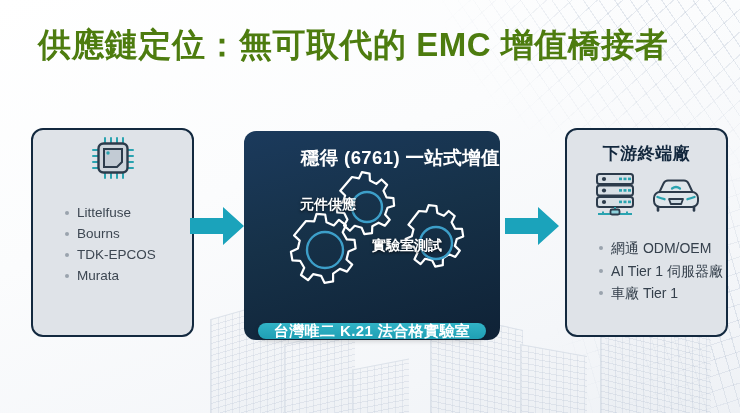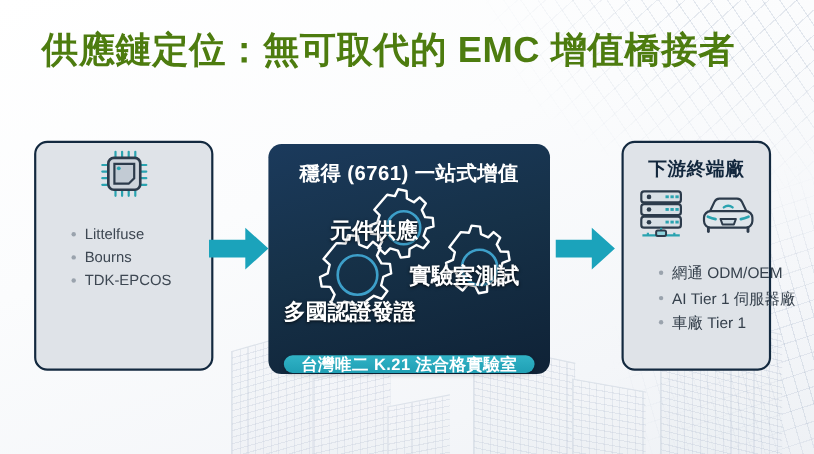--- a/index.html
+++ b/index.html
@@ -65,21 +65,21 @@
   }
 
   
   .panel{
     position:absolute;box-sizing:border-box;
     background:#dfe3e8;
     border:2px solid #13293f;
     border-radius:12px;
   }
   .panel-left{left:31px;top:128px;width:163px;height:209px;}
-  .panel-right{left:565px;top:128px;width:136px;height:209px;}
+  .panel-right{left:565px;top:128px;width:163px;height:209px;}
   .panel h3{
     margin:0;padding:12px 0 0 0;text-align:center;
     font-size:17px;font-weight:700;color:#12273d;letter-spacing:.5px;
   }
   .icon-row{
     height:56px;display:flex;align-items:center;justify-content:center;gap:10px;
     margin-top:2px;
   }
   .bullets{
     margin:15px;padding:0 0 0 16px;list-style:none;
@@ -95,27 +95,27 @@
   .bullets.cjk li{font-size:14px;line-height:20.5px;color:#35404c;}
 
   
   .panel-center{
     position:absolute;left:244px;top:131px;width:256px;height:209px;
     box-sizing:border-box;border-radius:12px;
     background:linear-gradient(165deg,#1b3a5c 0%,#163148 45%,#0f2236 100%);
     overflow:hidden;
   }
   .center-title{
-    position:absolute;left:0;right:0;top:14px;text-align:center;
+    position:absolute;left:0;right:0;top:14px;text-align:right;
     font-size:18.5px;font-weight:700;color:#ffffff;letter-spacing:.4px;
     white-space:nowrap;
   }
   .gears{position:absolute;left:0;top:40px;width:256px;height:140px;}
   .gear-label{
-    position:absolute;color:#fff;font-weight:700;font-size:20px;
+    position:absolute;color:#fff;font-weight:700;font-size:14px;
     white-space:nowrap;text-shadow:0 1px 3px rgba(0,0,0,.75);
   }
   .lbl-top{left:56px;top:25px;}
   .lbl-right{left:128px;top:66px;}
   .lbl-left{left:14px;top:99px;}
 
   .badge{
     position:absolute;left:258px;top:323px;width:228px;height:16px;
     box-sizing:border-box;
     background:linear-gradient(180deg,#31b3c6 0%,#1f9fb4 100%);
@@ -175,20 +175,21 @@
           <rect x="8.5" y="8.5" width="29" height="29" rx="5" fill="#ced5dc" stroke="#2c3b4b" stroke-width="2.4"></rect>
           <path d="M14 14 h18 v13 l-5 5 h-13 z" fill="#c2cbd4" stroke="#2c3b4b" stroke-width="2"></path>
           <circle cx="18" cy="18" r="1.7" fill="#2aa3b0"></circle>
         </svg>
       </span>
     </div>
     <ul class="bullets">
       <li>Littelfuse</li>
       <li>Bourns</li>
       <li>TDK-EPCOS</li>
+      <li>Murata</li>
     </ul>
   </div>
 
   <div class="arrow arrow-left">
     <svg width="55" height="42" viewBox="0 0 55 42">
       <path d="M0 13 H33 V2 L54 21 L33 40 V29 H0 Z" fill="#1ba3bb"></path>
     </svg>
   </div>
 
   <div class="panel-center">
@@ -202,21 +203,20 @@
 
           <path d="M175 40 l7.3 .6 2.4-6.5 7.7 .9 .9 6.9 6.6 2.9 4.8-4.8 6 5-3.1 6.2 3.5 6.4 6.9 .2 1.2 7.6-6.4 2.5-1.9 7 4.9 4.7-4.5 6.3-6.3-2.6-6.1 4-.1 6.9-7.6 1.4-3-6.2-7.1-1.6-4.5 5.3-6.1-4.8 2.9-6.3-3.6-6.3-6.9-.1-1.4-7.6 6.3-2.7 1.7-7-5-4.6z"></path>
           <circle cx="192" cy="72" r="16" stroke="#3d9fc9" stroke-width="2.4"></circle>
 
           <path d="M62 50 l8.2 .3 2.3-7.4 8.7 .7 1.3 7.7 7.3 3.1 5.2-5.6 6.9 5.4-3.2 7.1 4.1 7.1 7.7 .5 1.1 8.6-7.1 3.1-2 7.9 5.7 5.1-5.2 7-7.1-2.7-6.8 4.7v7.8l-8.6 1.4-3.4-7-8-1.6-5.1 6-7-5.2 3.2-7.2-4.1-7-7.7-.4-1.5-8.6 7-3.2 1.8-8-5.6-5.2z"></path>
           <circle cx="81" cy="79" r="18" stroke="#3d9fc9" stroke-width="2.4"></circle>
         </g>
       </svg>
       <div class="gear-label lbl-top">元件供應</div>
       <div class="gear-label lbl-right">實驗室測試</div>
-      <div class="gear-label lbl-left">多國認證發證</div>
     </div>
   </div>
 
   <div class="badge">台灣唯二 K.21 法合格實驗室</div>
 
   <div class="arrow arrow-right">
     <svg width="55" height="42" viewBox="0 0 55 42">
       <path d="M0 13 H33 V2 L54 21 L33 40 V29 H0 Z" fill="#1ba3bb"></path>
     </svg>
   </div>

